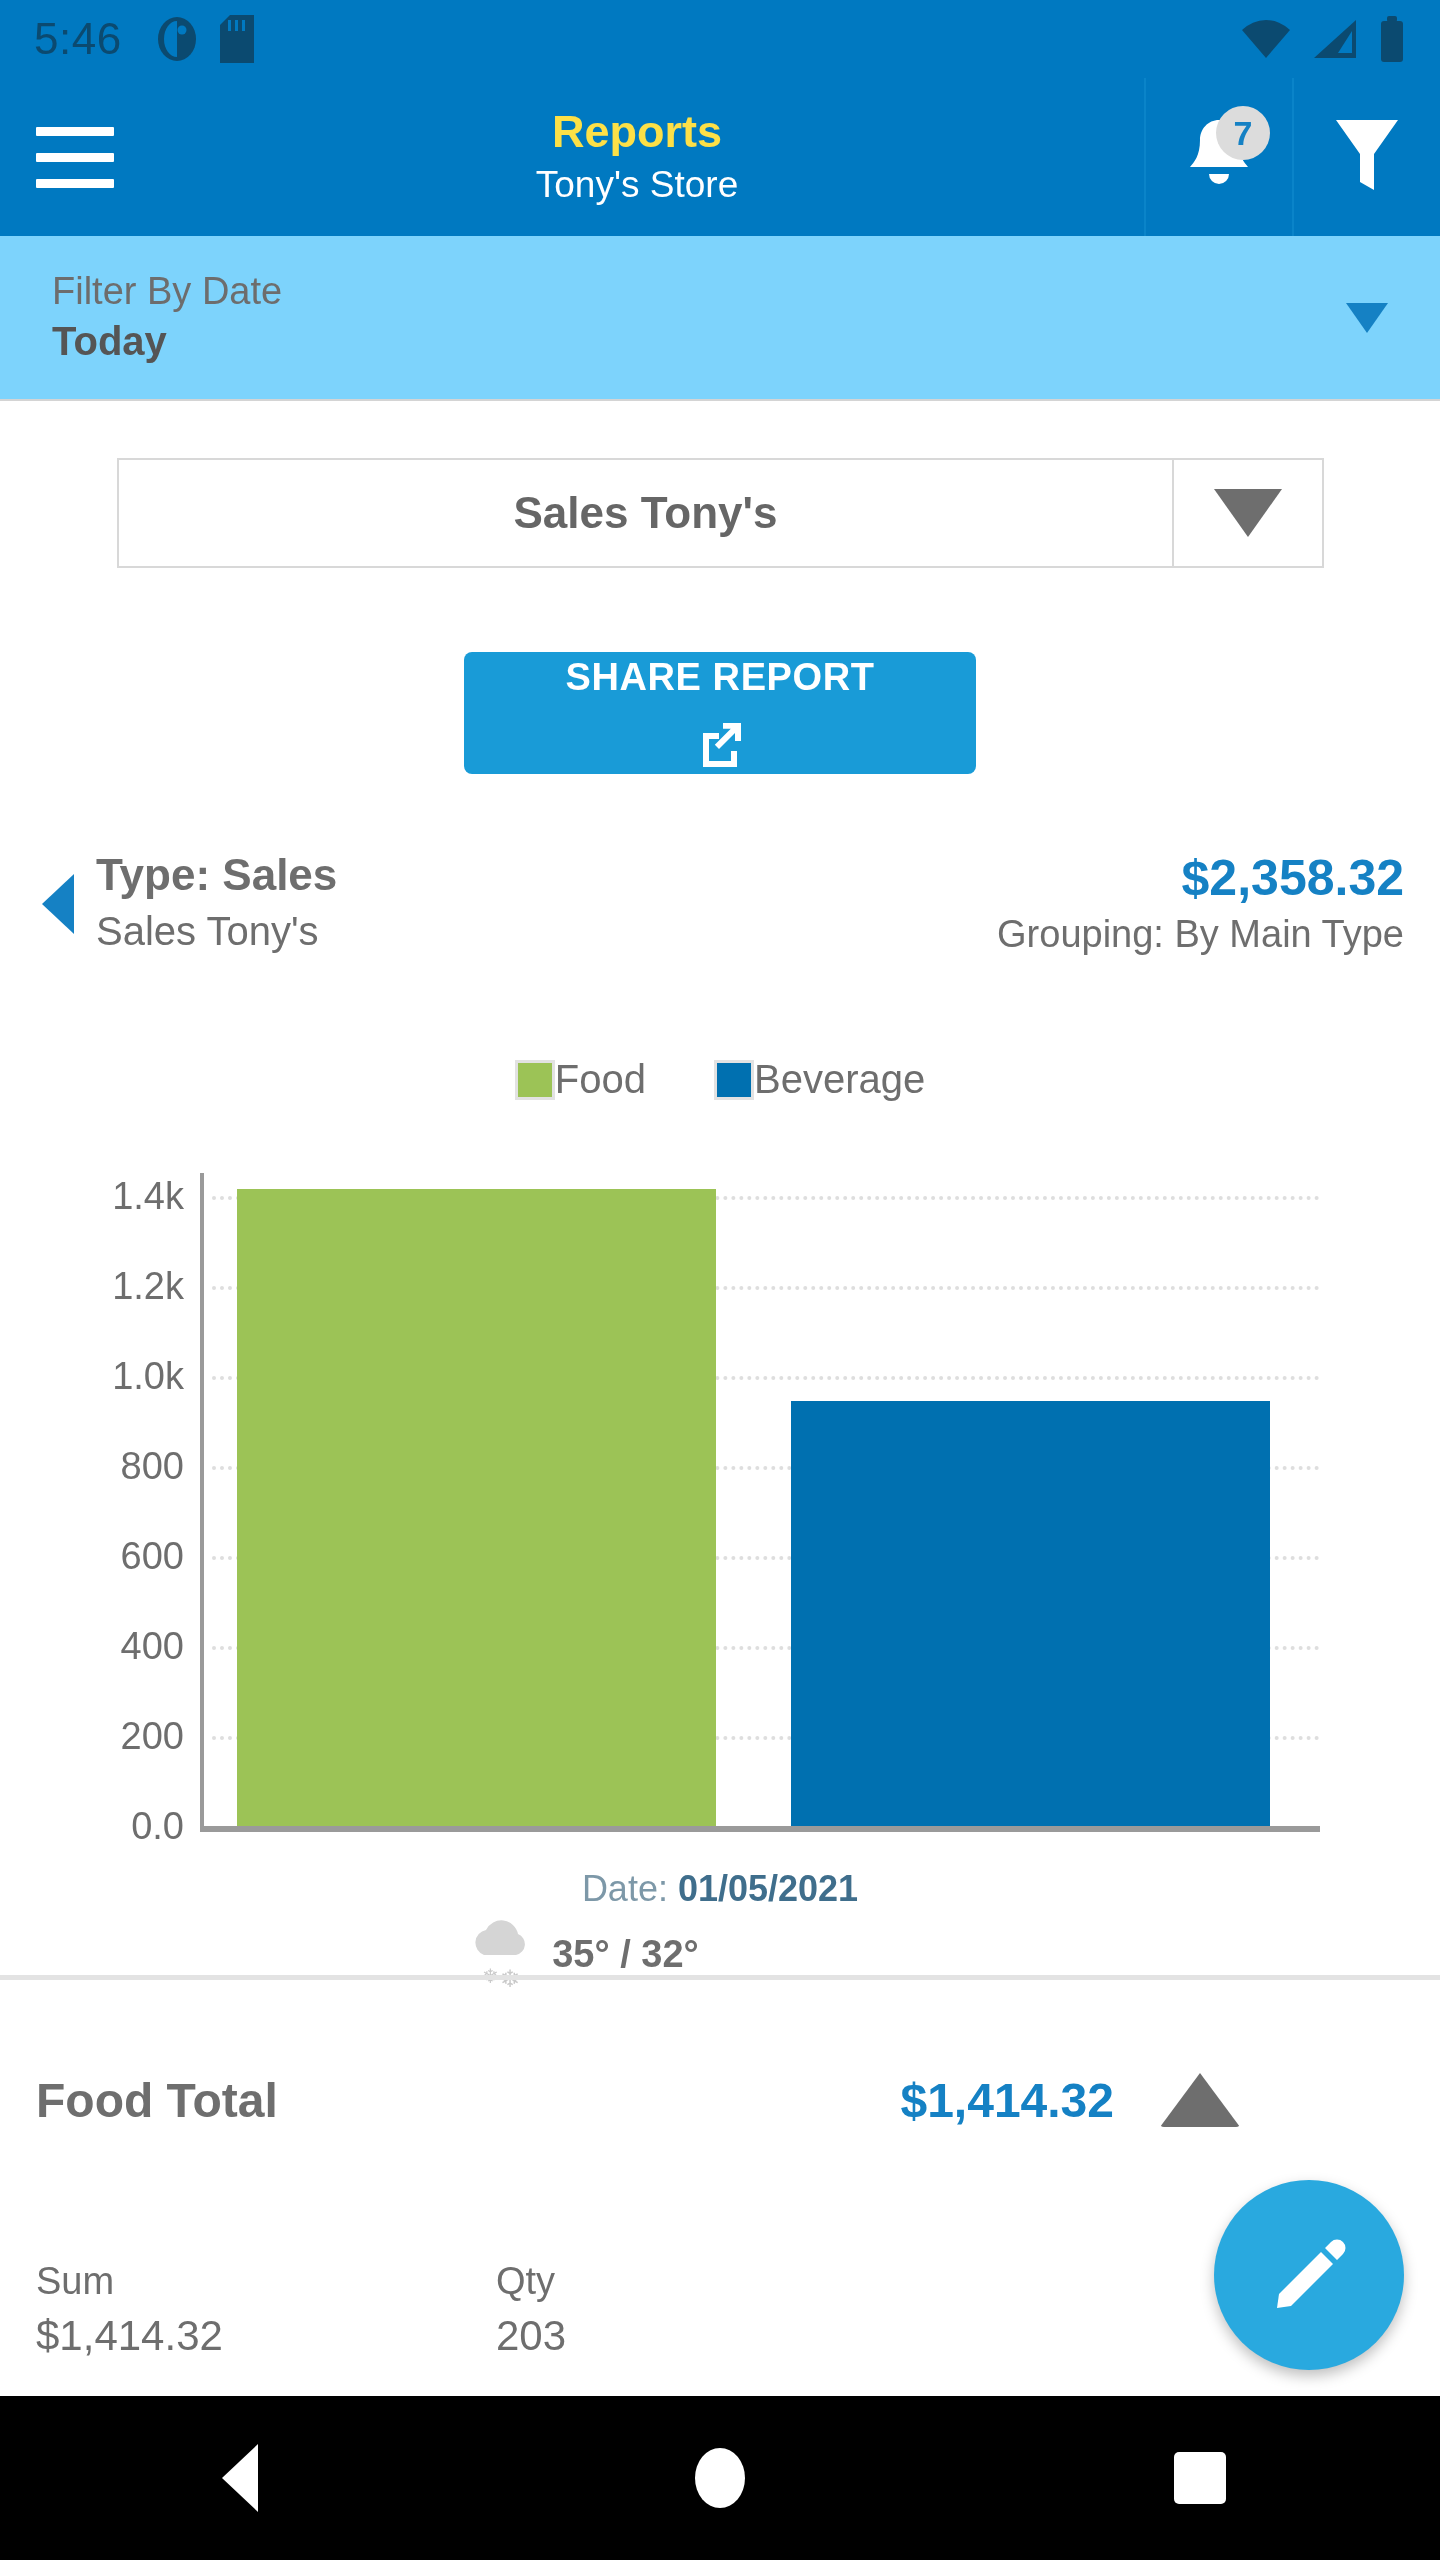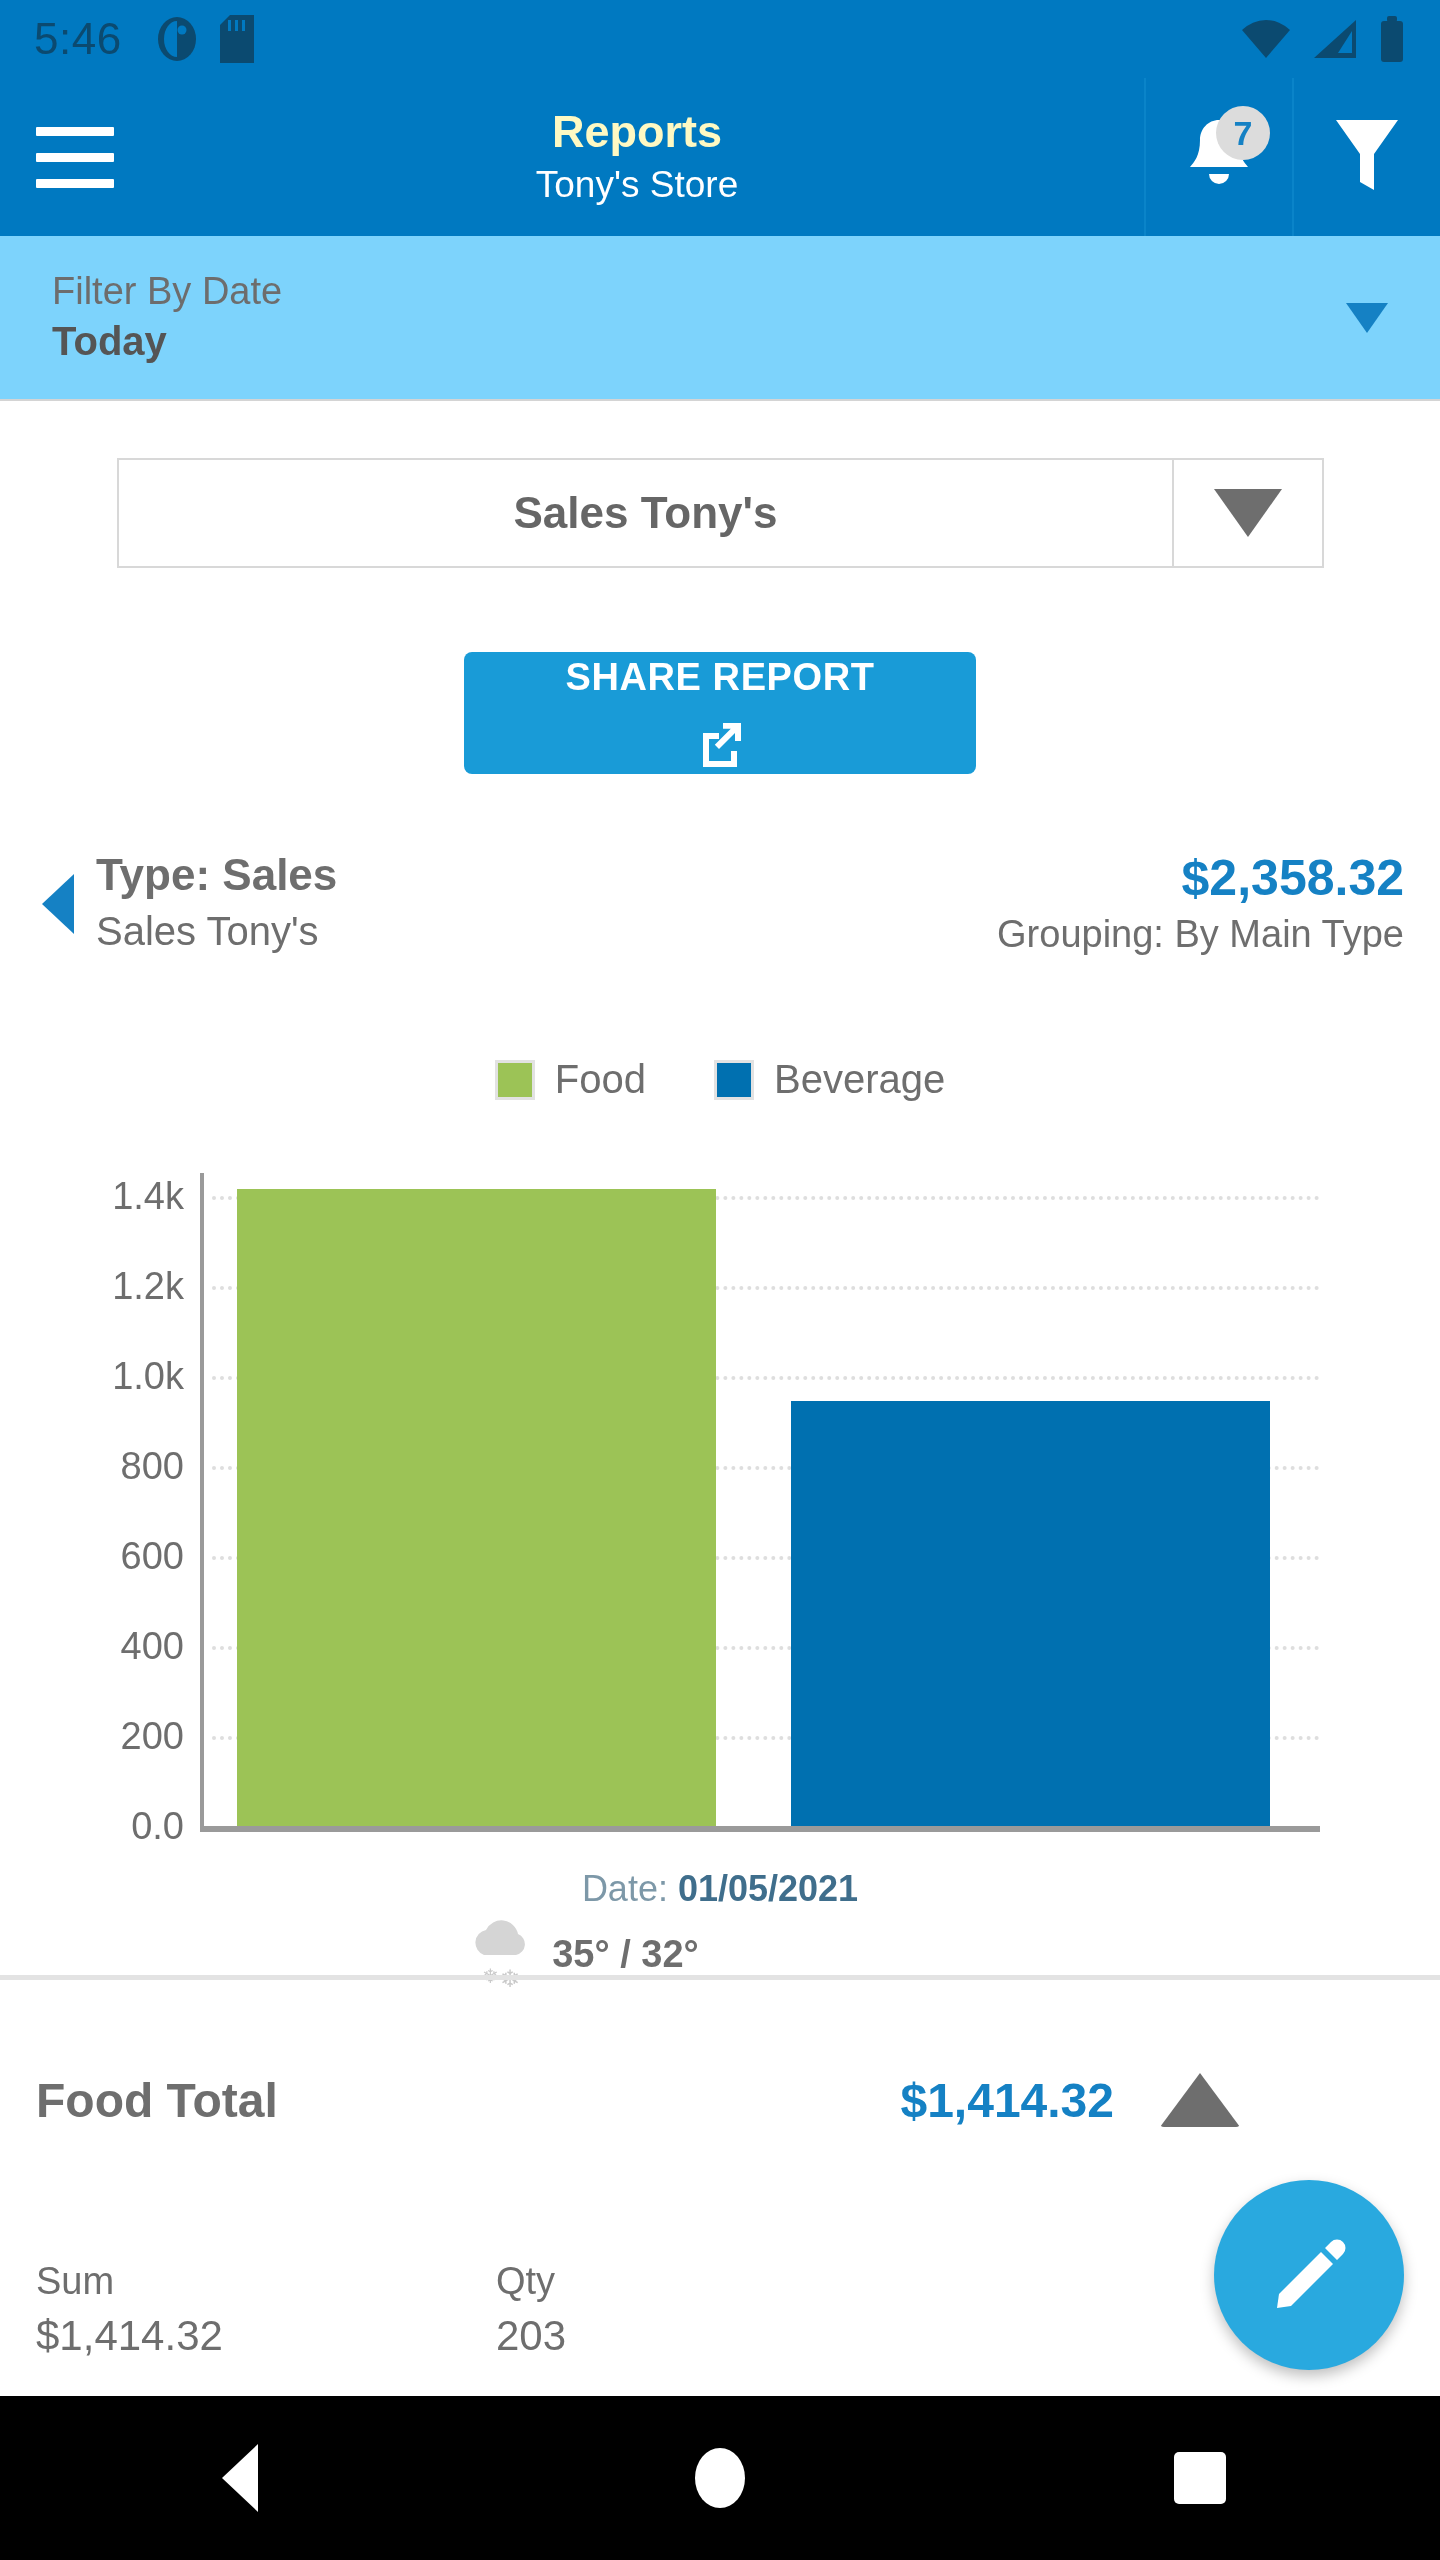--- a/index.html
+++ b/index.html
@@ -30,21 +30,21 @@
   }
   .appbar-hamburger {
     width: 150px; display: flex; flex-direction: column; justify-content: center;
     align-items: center; gap: 17px;
   }
   .appbar-hamburger span { display: block; width: 78px; height: 9px; background: #fff; border-radius: 1px; }
   .appbar-titles {
     flex: 1; display: flex; flex-direction: column; justify-content: center;
     align-items: center; padding-right: 20px;
   }
-  .appbar-title { color: #fef9c3; font-size: 45px; font-weight: bold; line-height: 1.12; }
+  .appbar-title { color: #fde047; font-size: 45px; font-weight: bold; line-height: 1.12; }
   .appbar-subtitle { color: #fff; font-size: 37px; line-height: 1.2; margin-top: 6px; }
   .appbar-action {
     width: 148px; display: flex; align-items: center; justify-content: center;
     border-left: 2px solid #0a84c9; position: relative;
   }
   .badge {
     position: absolute; top: 28px; right: 22px;
     width: 54px; height: 54px; border-radius: 50%;
     background: #dcdcdc; color: #1581c4;
     font-size: 34px; font-weight: bold;
@@ -110,21 +110,21 @@
   .type-sub { font-size: 40px; color: #6e6e6e; line-height: 1.3; margin-top: 4px; }
   .type-right { margin-left: auto; text-align: right; }
   .type-amount { font-size: 50px; font-weight: bold; color: #1581c4; line-height: 1.12; }
   .type-grouping { font-size: 38px; color: #6e6e6e; line-height: 1.3; margin-top: 4px; }
 
   
   .legend {
     position: absolute; top: 1057px; left: 0; width: 1440px;
     display: flex; align-items: center; justify-content: center; gap: 68px;
   }
-  .legend-item { display: flex; align-items: center; gap: 20px; }
+  .legend-item { display: flex; align-items: center; }
   .legend-swatch { width: 40px; height: 40px; border: 3px solid #e2e2e2; }
   .legend-text { font-size: 40px; color: #6e6e6e; }
 
   
   .chart { position: absolute; top: 1155px; left: 0; width: 1440px; height: 700px; }
   .chart-yaxis {
     position: absolute; left: 0; top: 0; width: 200px; height: 700px;
   }
   .ytick {
     position: absolute; right: 16px; transform: translateY(-50%);

